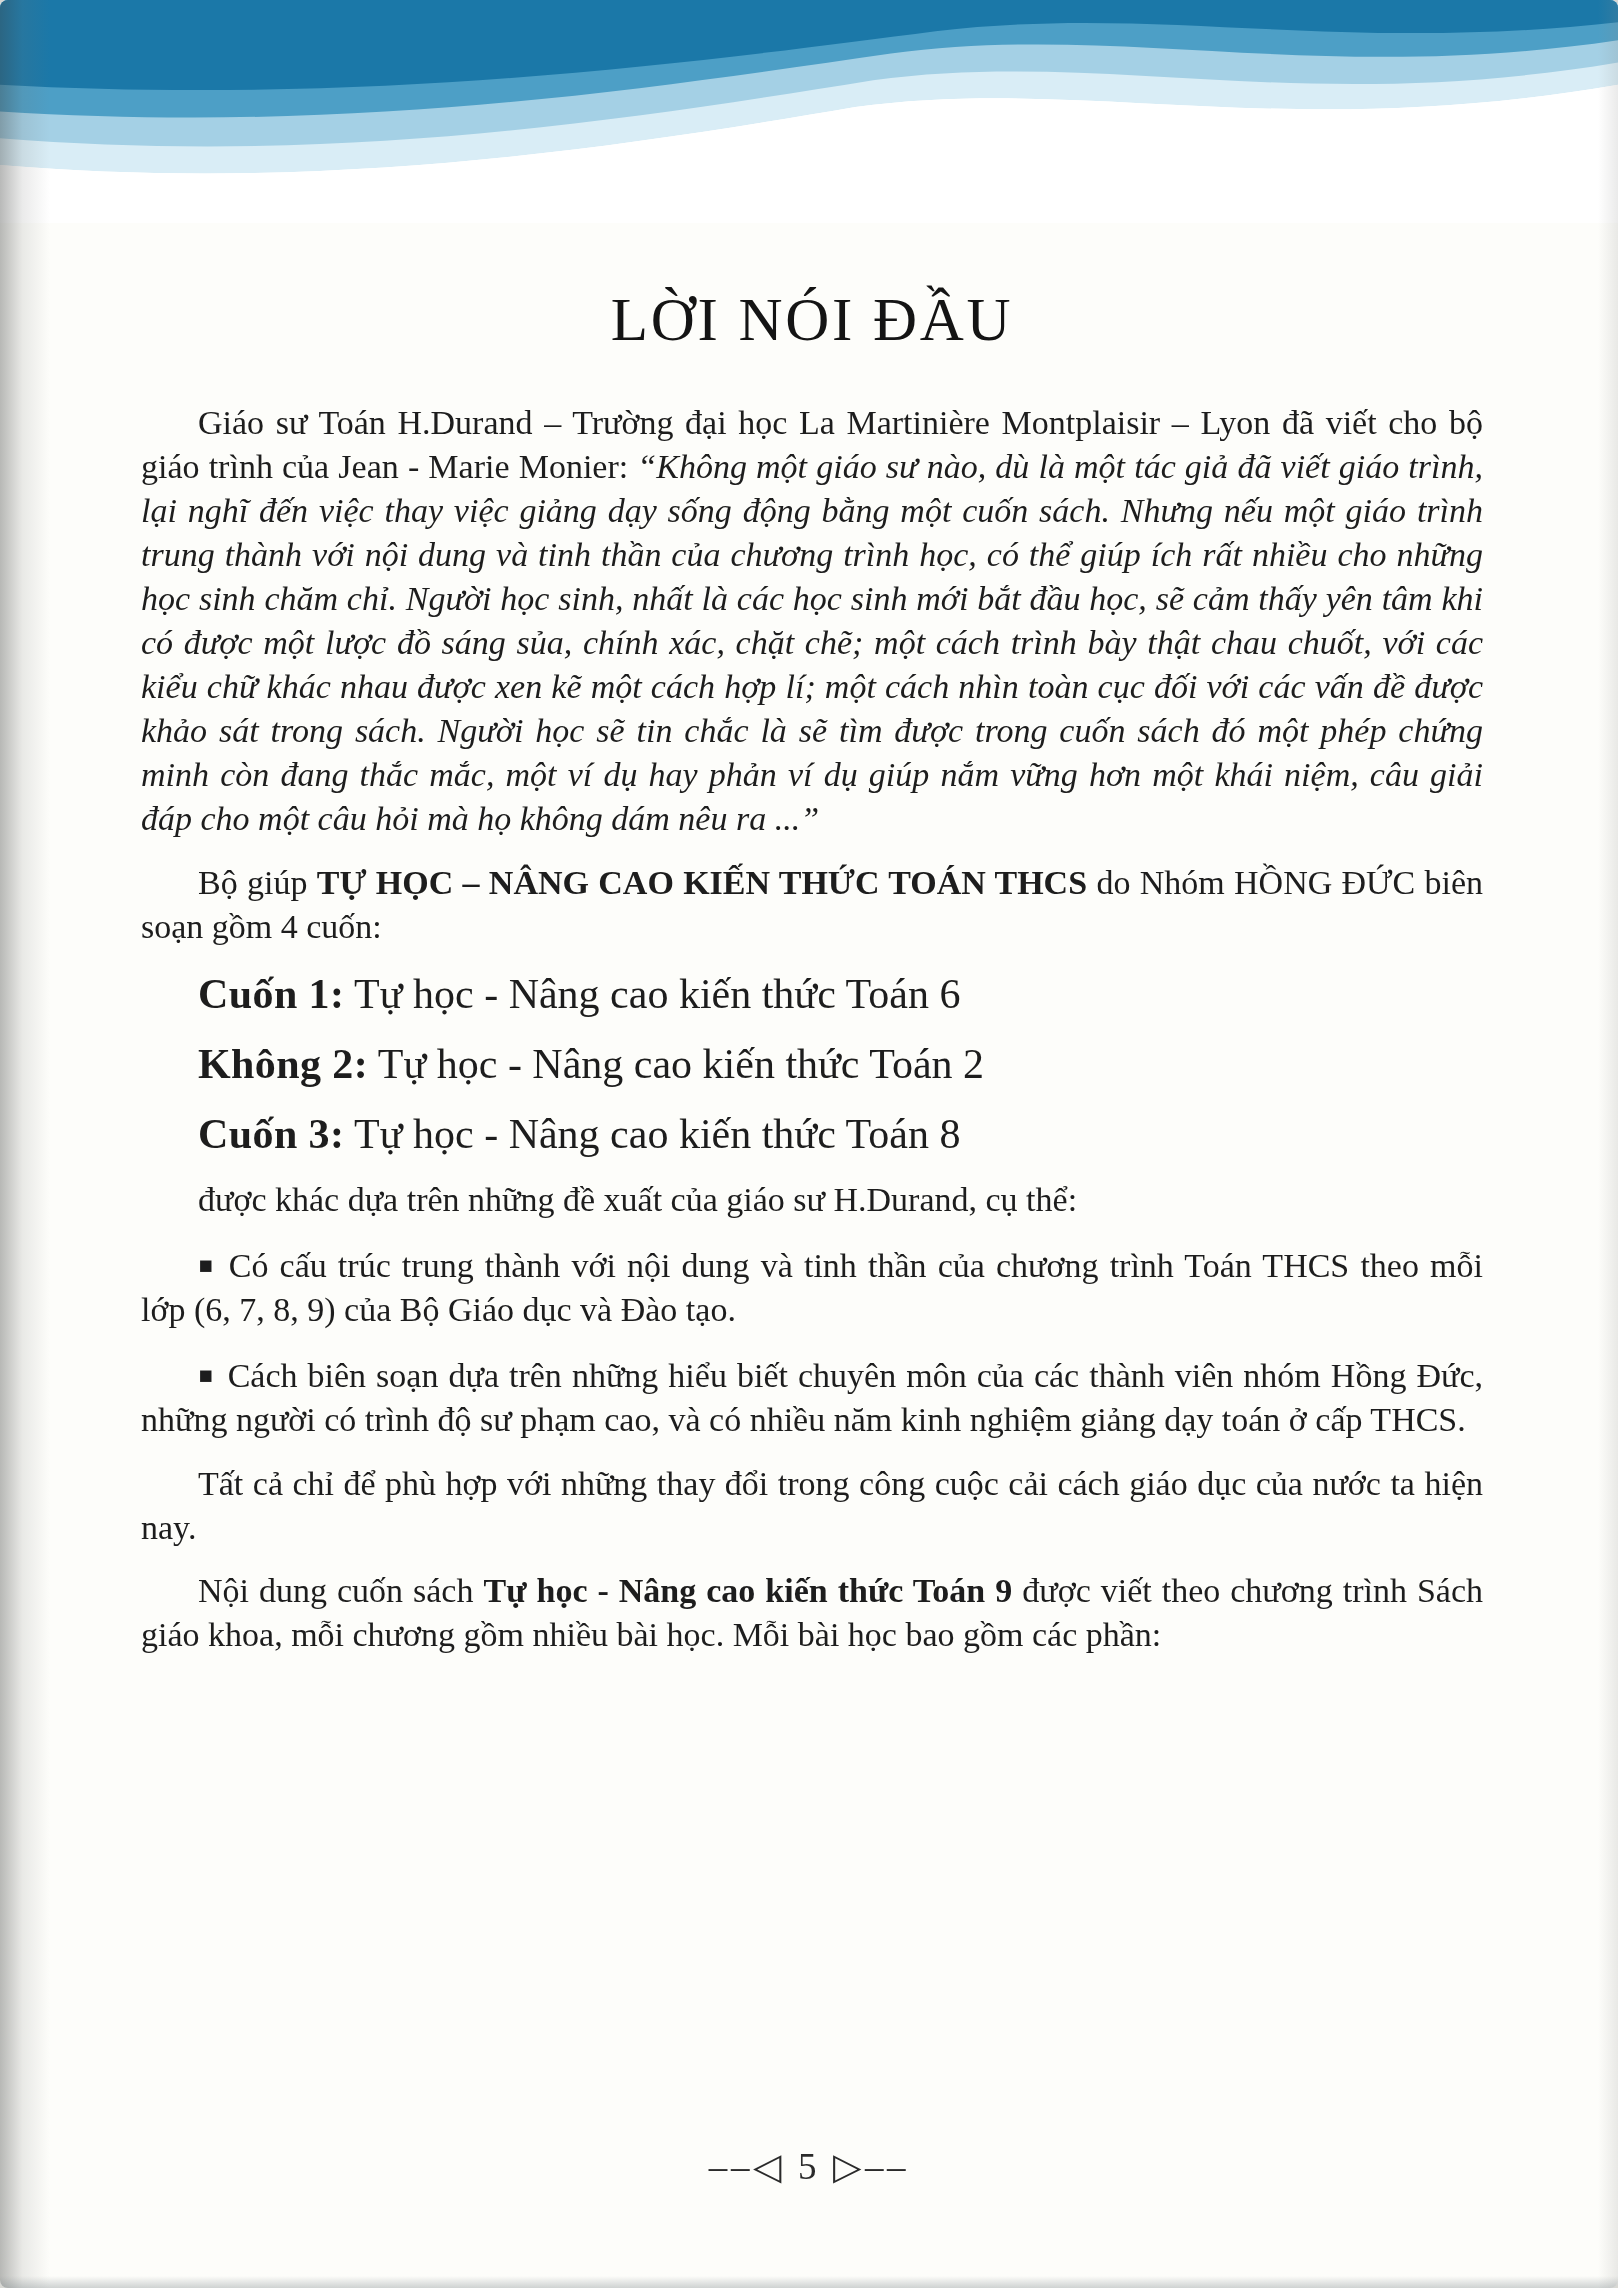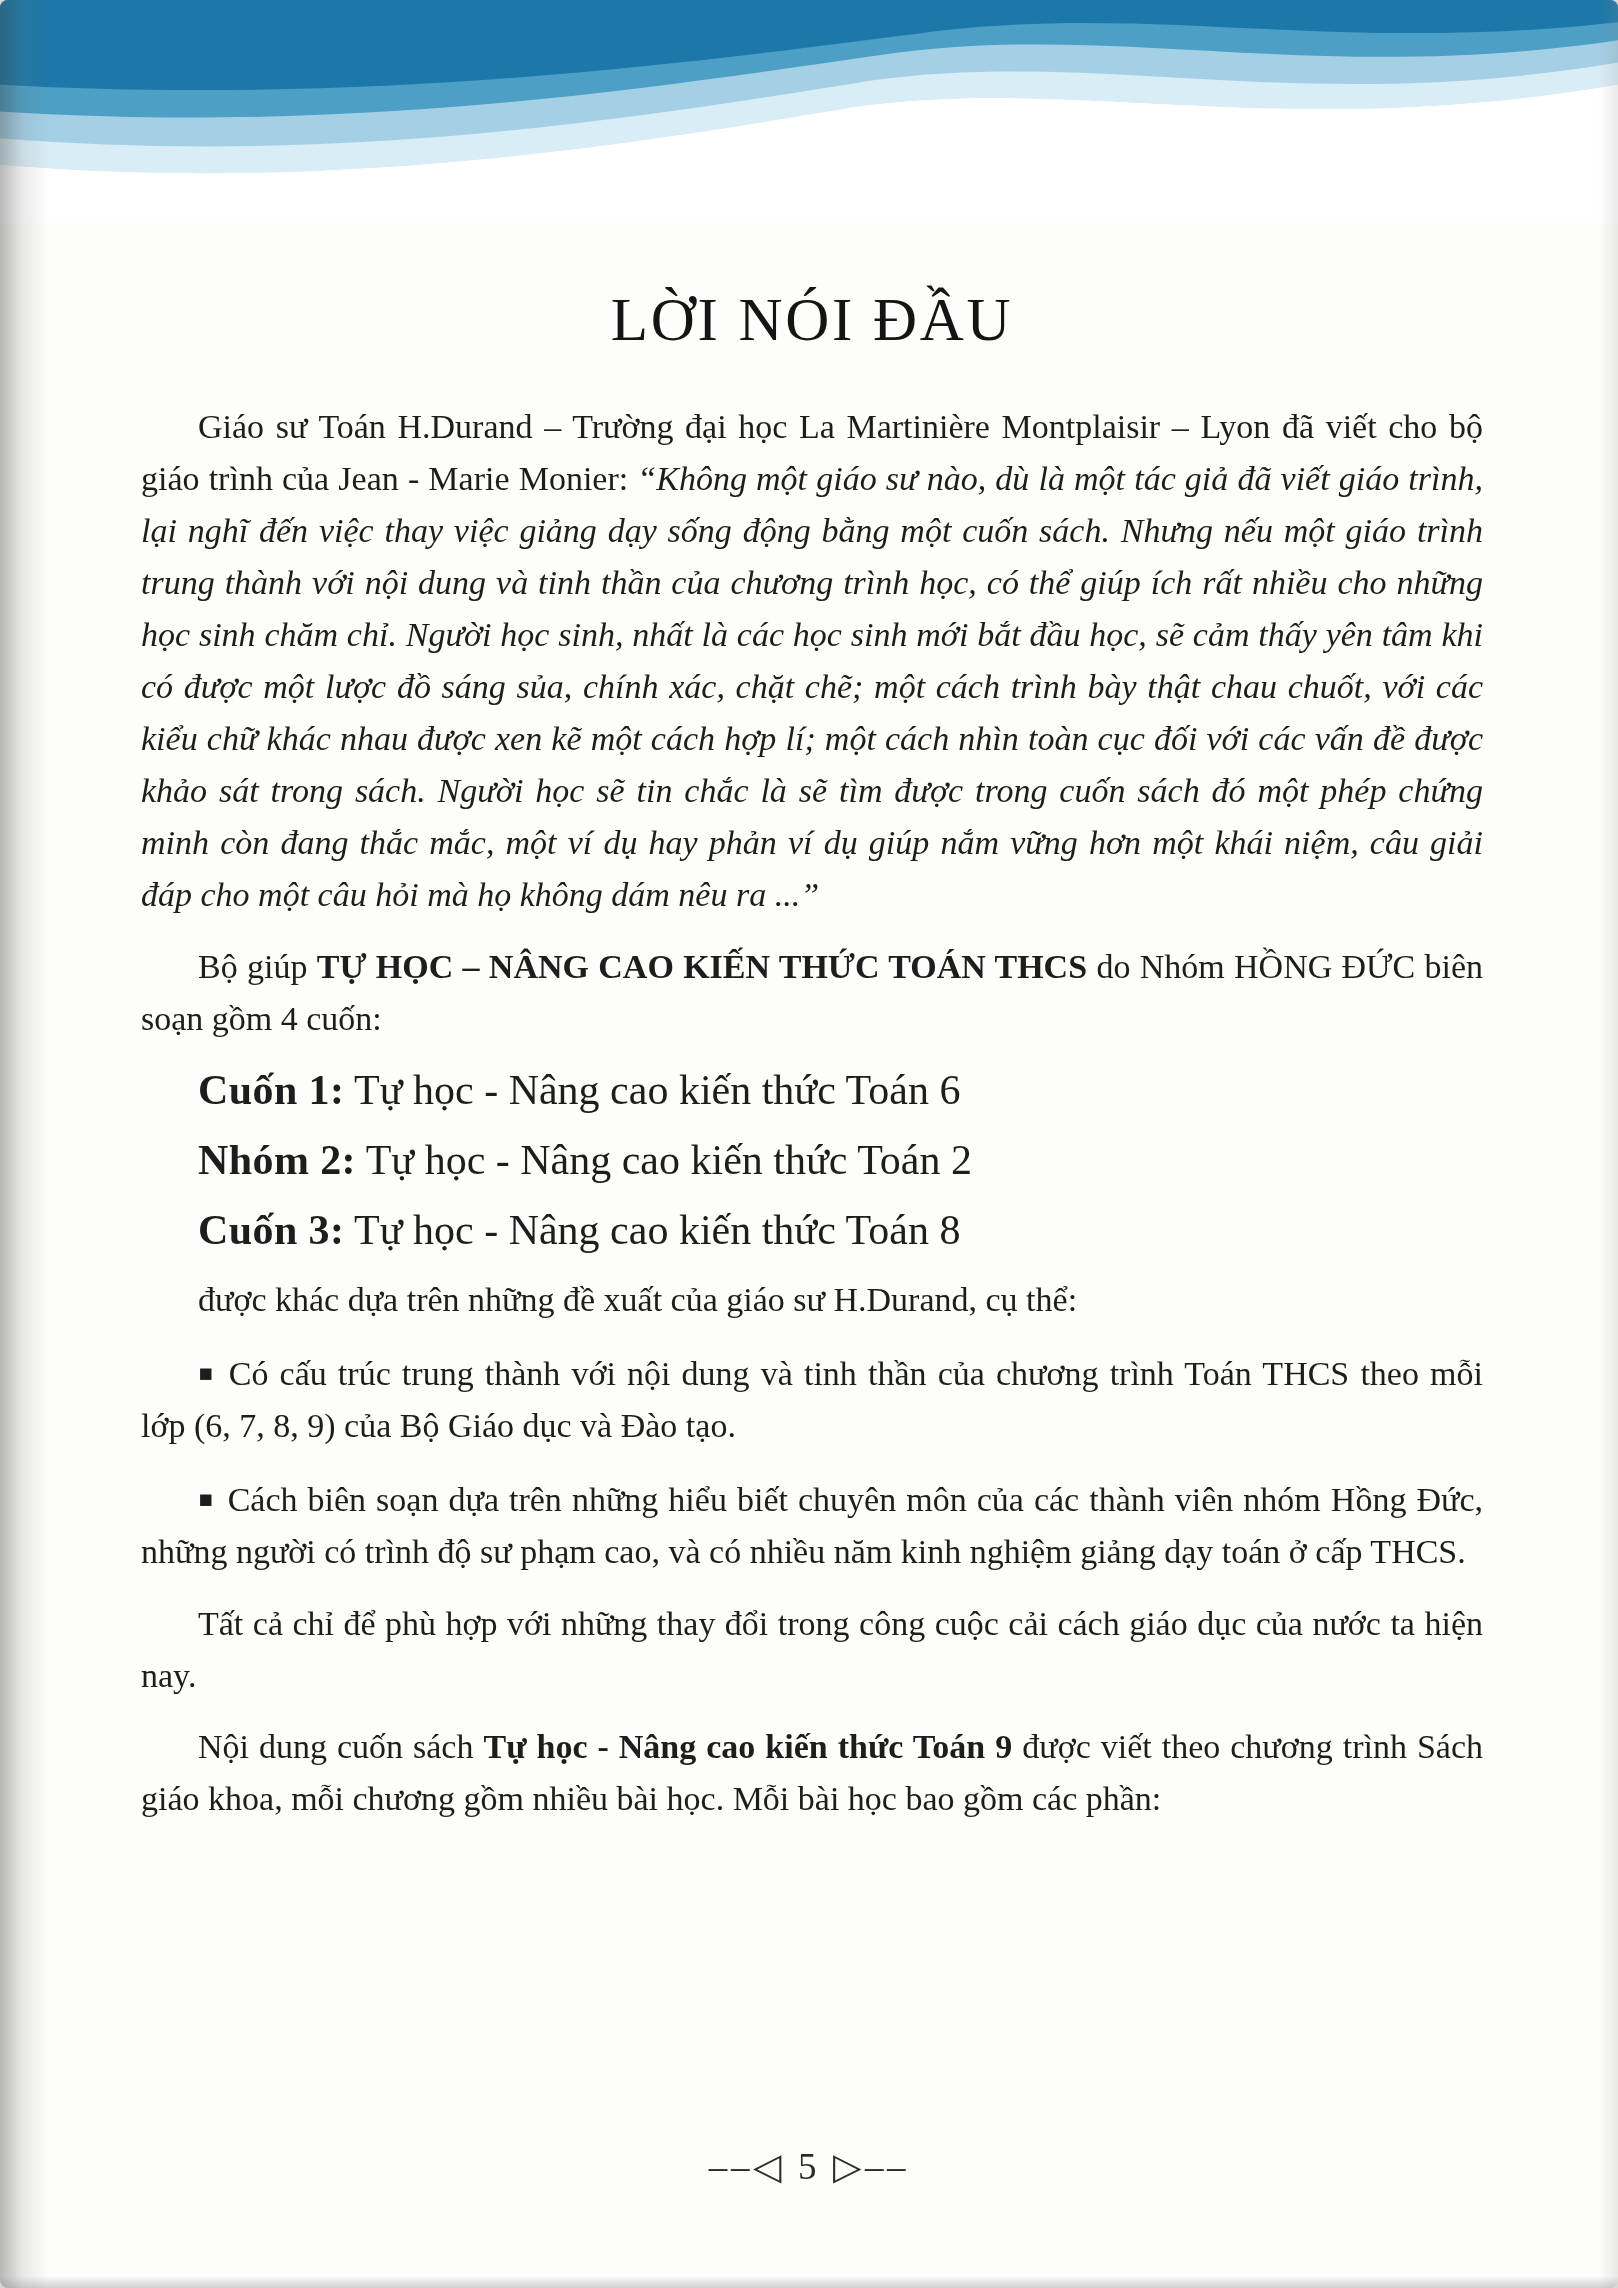--- a/index.html
+++ b/index.html
@@ -42,21 +42,21 @@
     margin:0 0 46px 0;
     text-align:center;
     font-size:61px;
     font-weight:400;
     letter-spacing:2.7px;
     color:#141414;
   }
   p.body {
     margin:0 0 19.6px 0;
     font-size:34px;
-    line-height:52px;
+    line-height:44px;
     text-align:justify;
     text-justify:inter-word;
   }
   .indent { text-indent:57px; }
   .quote { font-style:italic; }
   .b { font-weight:700; }
   .book-line {
     margin:0 0 18px 57px;
     font-size:42px;
     line-height:52px;
@@ -97,21 +97,21 @@
   <div class="content">
 
     <h1 class="title">LỜI NÓI ĐẦU</h1>
 
     <p class="body indent"><span>Giáo sư Toán H.Durand – Trường đại học La Martinière Montplaisir – Lyon đã viết cho bộ giáo trình của Jean - Marie Monier: </span><span class="quote">“Không một giáo sư nào, dù là một tác giả đã viết giáo trình, lại nghĩ đến việc thay việc giảng dạy sống động bằng một cuốn sách. Nhưng nếu một giáo trình trung thành với nội dung và tinh thần của chương trình học, có thể giúp ích rất nhiều cho những học sinh chăm chỉ. Người học sinh, nhất là các học sinh mới bắt đầu học, sẽ cảm thấy yên tâm khi có được một lược đồ sáng sủa, chính xác, chặt chẽ; một cách trình bày thật chau chuốt, với các kiểu chữ khác nhau được xen kẽ một cách hợp lí; một cách nhìn toàn cục đối với các vấn đề được khảo sát trong sách. Người học sẽ tin chắc là sẽ tìm được trong cuốn sách đó một phép chứng minh còn đang thắc mắc, một ví dụ hay phản ví dụ giúp nắm vững hơn một khái niệm, câu giải đáp cho một câu hỏi mà họ không dám nêu ra ...”</span></p>
 
     <p class="body indent"><span>Bộ giúp </span><span class="b">TỰ HỌC – NÂNG CAO KIẾN THỨC TOÁN THCS</span><span> do Nhóm HỒNG ĐỨC biên soạn gồm 4 cuốn:</span></p>
 
     <div>
       <p class="book-line"><span class="b">Cuốn 1:</span><span> Tự học - Nâng cao kiến thức Toán 6</span></p>
-      <p class="book-line"><span class="b">Nhóm 2:</span><span> Tự học - Nâng cao kiến thức Toán 2</span></p>
+      <p class="book-line"><span class="b">Không 2:</span><span> Tự học - Nâng cao kiến thức Toán 2</span></p>
       <p class="book-line"><span class="b">Cuốn 3:</span><span> Tự học - Nâng cao kiến thức Toán 8</span></p>
     </div>
 
     <p class="body after-books" style="margin-left:57px;">được khác dựa trên những đề xuất của giáo sư H.Durand, cụ thể:</p>
 
     <p class="body indent"><span class="bullet-marker">▪</span><span>Có cấu trúc trung thành với nội dung và tinh thần của chương trình Toán THCS theo mỗi lớp (6, 7, 8, 9) của Bộ Giáo dục và Đào tạo.</span></p>
 
     <p class="body indent"><span class="bullet-marker">▪</span><span>Cách biên soạn dựa trên những hiểu biết chuyên môn của các thành viên nhóm Hồng Đức, những người có trình độ sư phạm cao, và có nhiều năm kinh nghiệm giảng dạy toán ở cấp THCS.</span></p>
 
     <p class="body indent">Tất cả chỉ để phù hợp với những thay đổi trong công cuộc cải cách giáo dục của nước ta hiện nay.</p>

